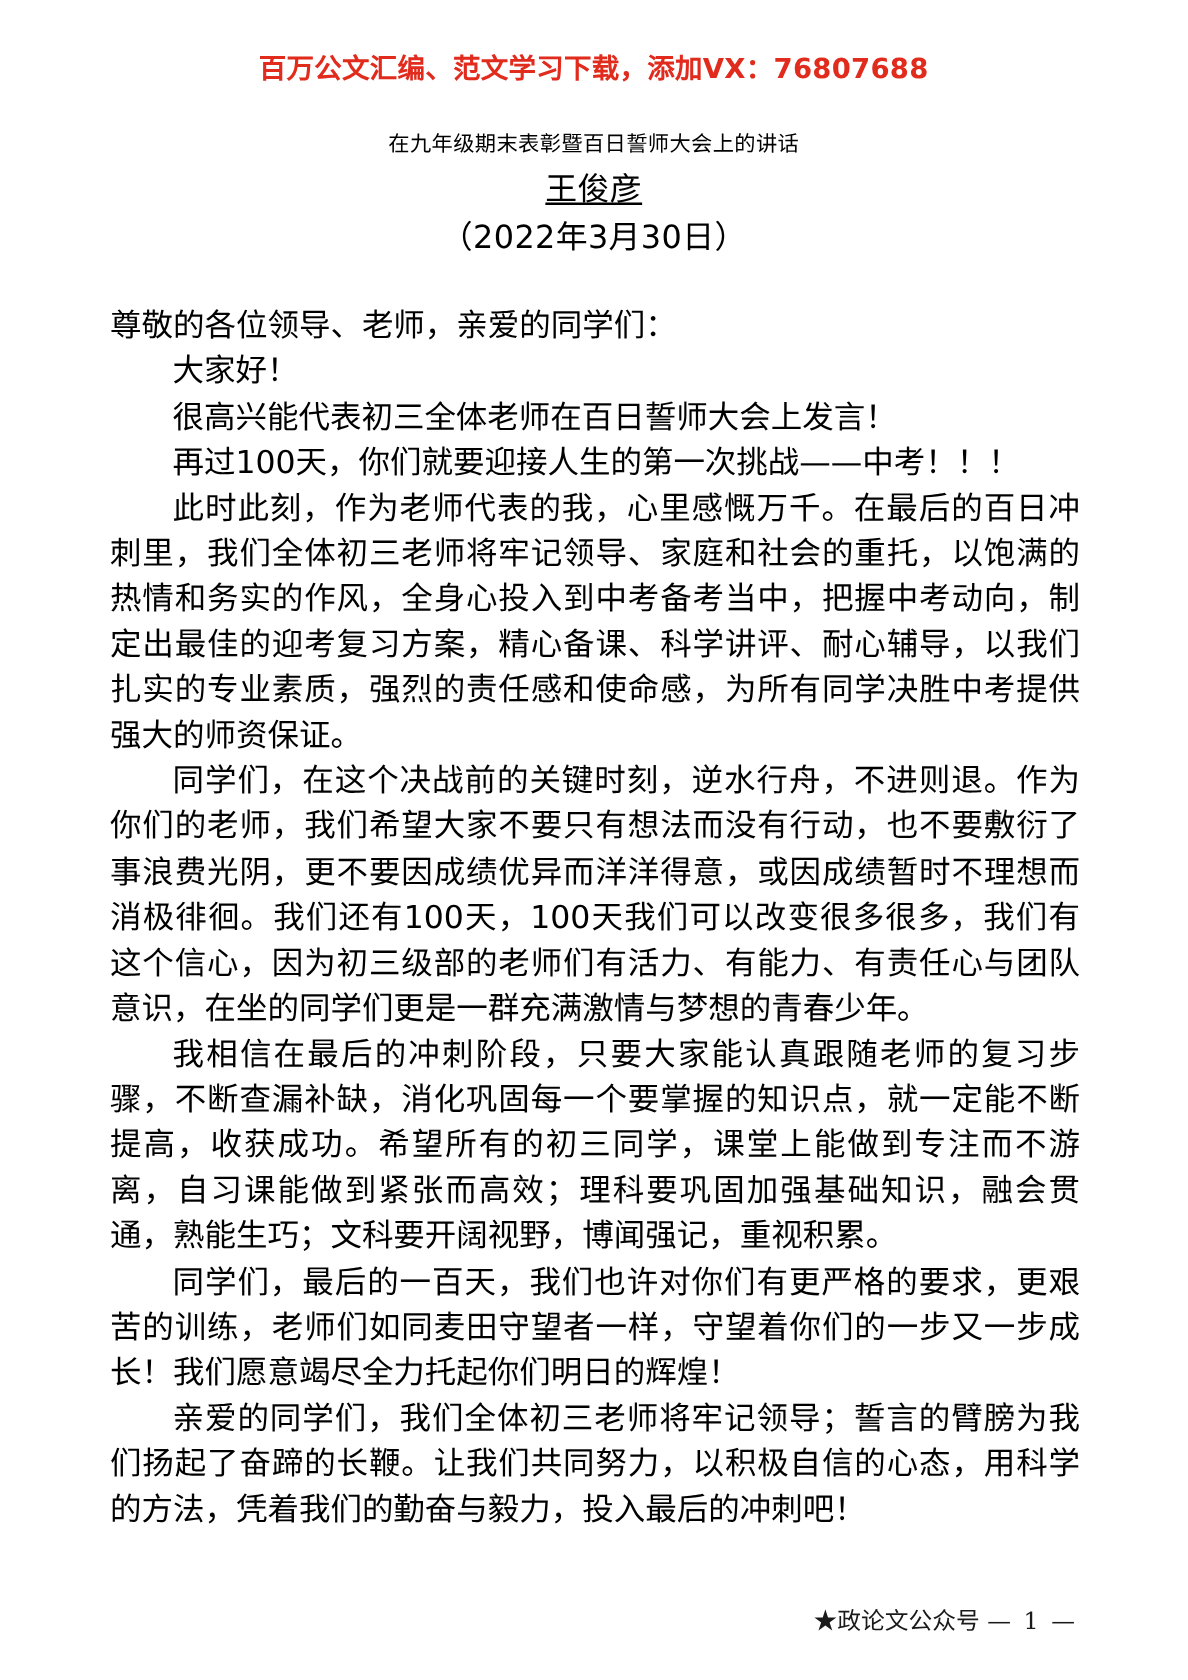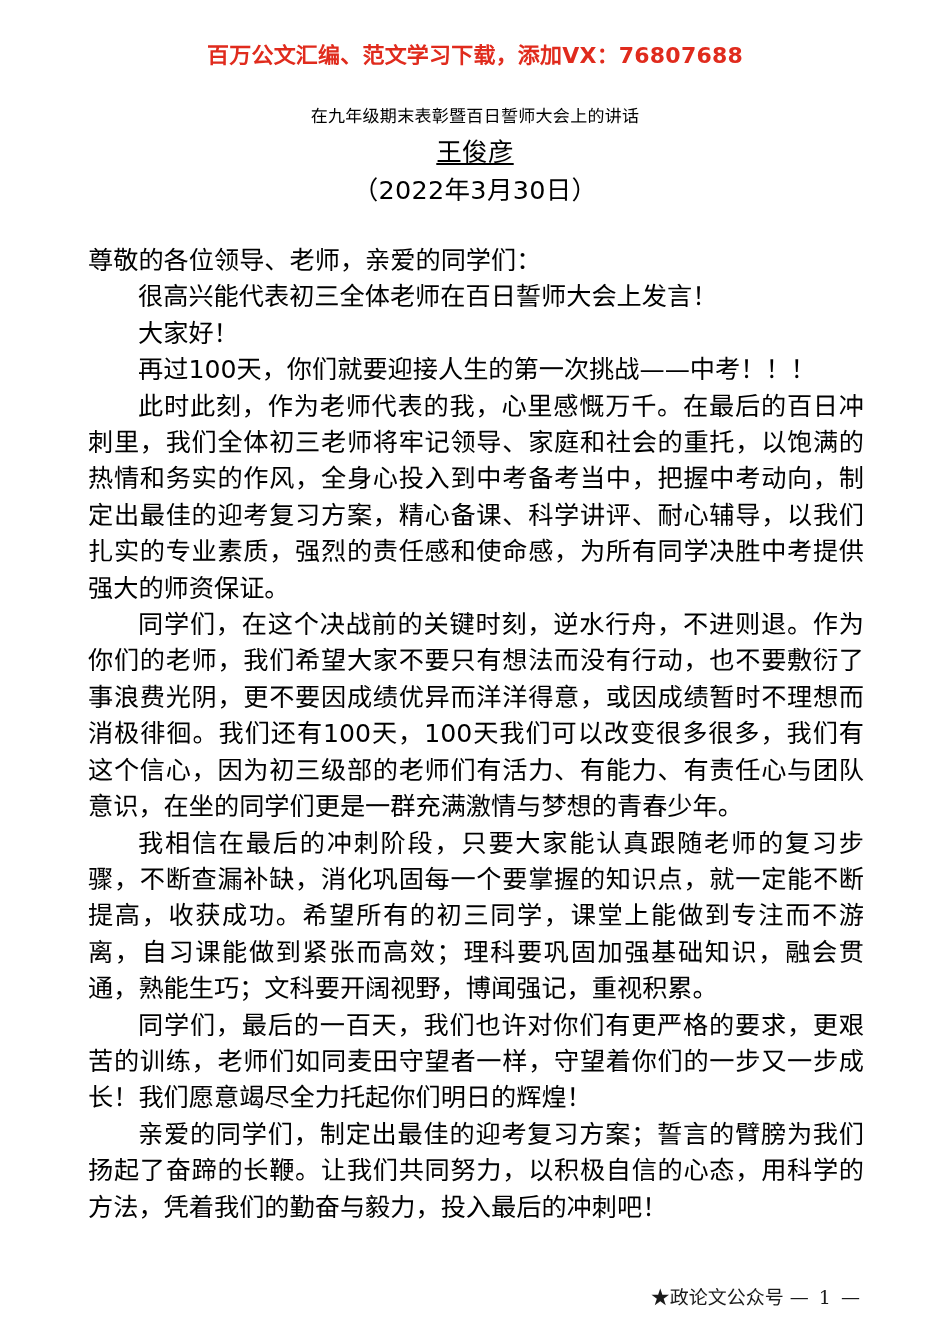--- a/index.html
+++ b/index.html
@@ -125,27 +125,27 @@
   <div class="promo-banner">百万公文汇编、范文学习下载，添加VX：76807688</div>
 
   <div class="doc-title">在九年级期末表彰暨百日誓师大会上的讲话</div>
 
   <div class="doc-author">王俊彦</div>
 
   <div class="doc-date">（2022年3月30日）</div>
 
   <div class="doc-body">
     <p class="para noindent">尊敬的各位领导、老师，亲爱的同学们：</p>
+    <p class="para indent">大家好！</p>
     <p class="para indent">很高兴能代表初三全体老师在百日誓师大会上发言！</p>
-    <p class="para indent">大家好！</p>
     <p class="para indent">再过100天，你们就要迎接人生的第一次挑战——中考！！！</p>
     <p class="para indent">此时此刻，作为老师代表的我，心里感慨万千。在最后的百日冲刺里，我们全体初三老师将牢记领导、家庭和社会的重托，以饱满的热情和务实的作风，全身心投入到中考备考当中，把握中考动向，制定出最佳的迎考复习方案，精心备课、科学讲评、耐心辅导，以我们扎实的专业素质，强烈的责任感和使命感，为所有同学决胜中考提供强大的师资保证。</p>
     <p class="para indent">同学们，在这个决战前的关键时刻，逆水行舟，不进则退。作为你们的老师，我们希望大家不要只有想法而没有行动，也不要敷衍了事浪费光阴，更不要因成绩优异而洋洋得意，或因成绩暂时不理想而消极徘徊。我们还有100天，100天我们可以改变很多很多，我们有这个信心，因为初三级部的老师们有活力、有能力、有责任心与团队意识，在坐的同学们更是一群充满激情与梦想的青春少年。</p>
     <p class="para indent">我相信在最后的冲刺阶段，只要大家能认真跟随老师的复习步骤，不断查漏补缺，消化巩固每一个要掌握的知识点，就一定能不断提高，收获成功。希望所有的初三同学，课堂上能做到专注而不游离，自习课能做到紧张而高效；理科要巩固加强基础知识，融会贯通，熟能生巧；文科要开阔视野，博闻强记，重视积累。</p>
     <p class="para indent">同学们，最后的一百天，我们也许对你们有更严格的要求，更艰苦的训练，老师们如同麦田守望者一样，守望着你们的一步又一步成长！我们愿意竭尽全力托起你们明日的辉煌！</p>
-    <p class="para indent">亲爱的同学们，制定出最佳的迎考复习方案；誓言的臂膀为我们扬起了奋蹄的长鞭。让我们共同努力，以积极自信的心态，用科学的方法，凭着我们的勤奋与毅力，投入最后的冲刺吧！</p>
+    <p class="para indent">亲爱的同学们，我们全体初三老师将牢记领导；誓言的臂膀为我们扬起了奋蹄的长鞭。让我们共同努力，以积极自信的心态，用科学的方法，凭着我们的勤奋与毅力，投入最后的冲刺吧！</p>
   </div>
 
   <div class="doc-footer">
     <span class="footer-brand">★政论文公众号</span><span class="footer-page">— 1 —</span>
   </div>
 
 </div>
 
 </body></html>

